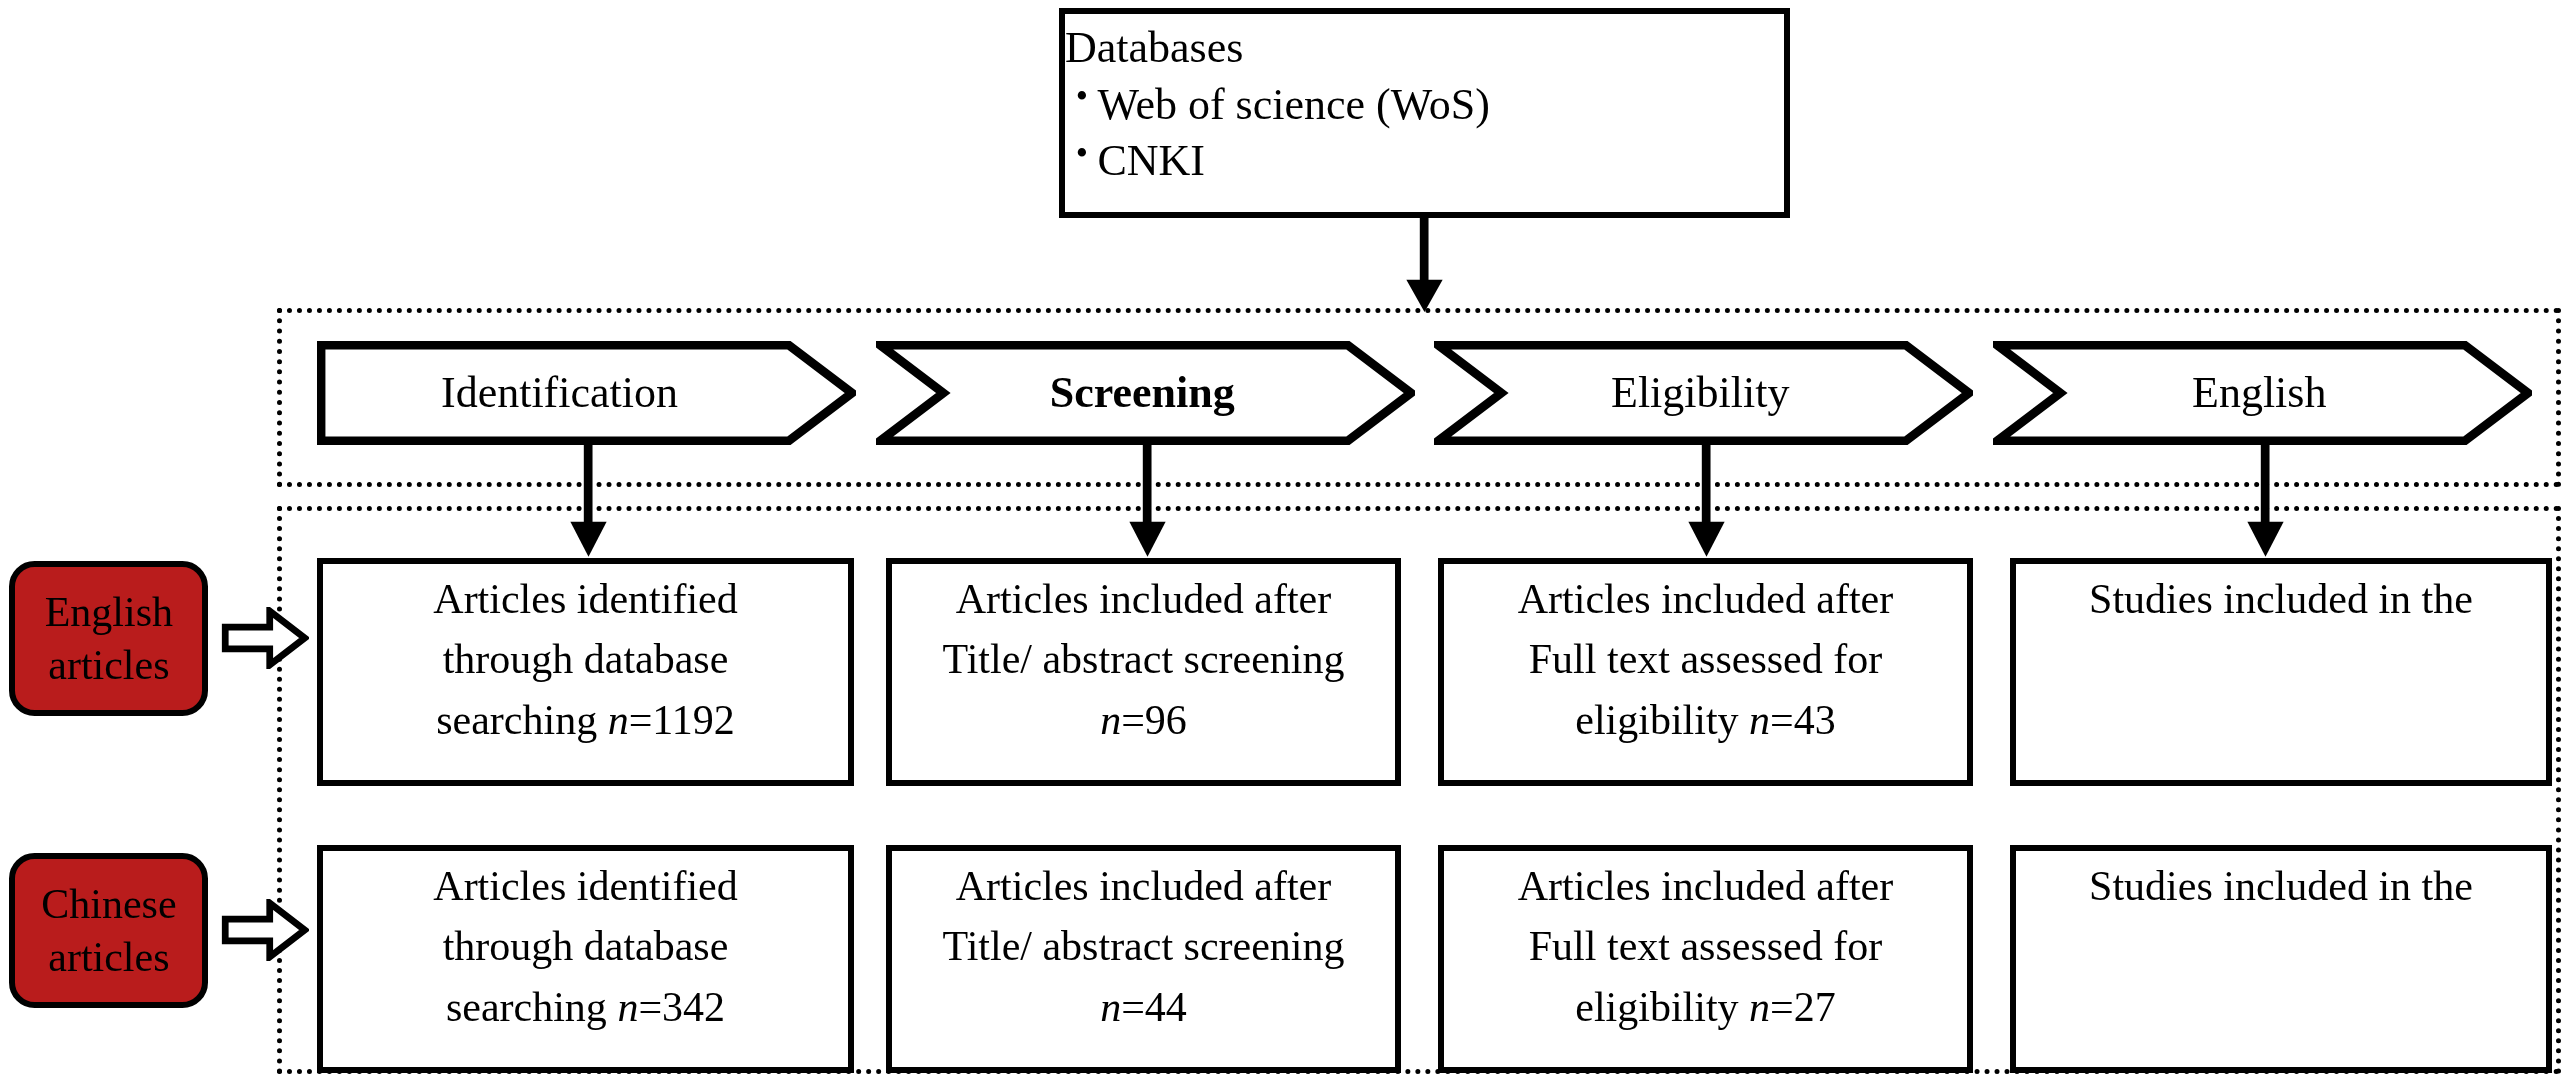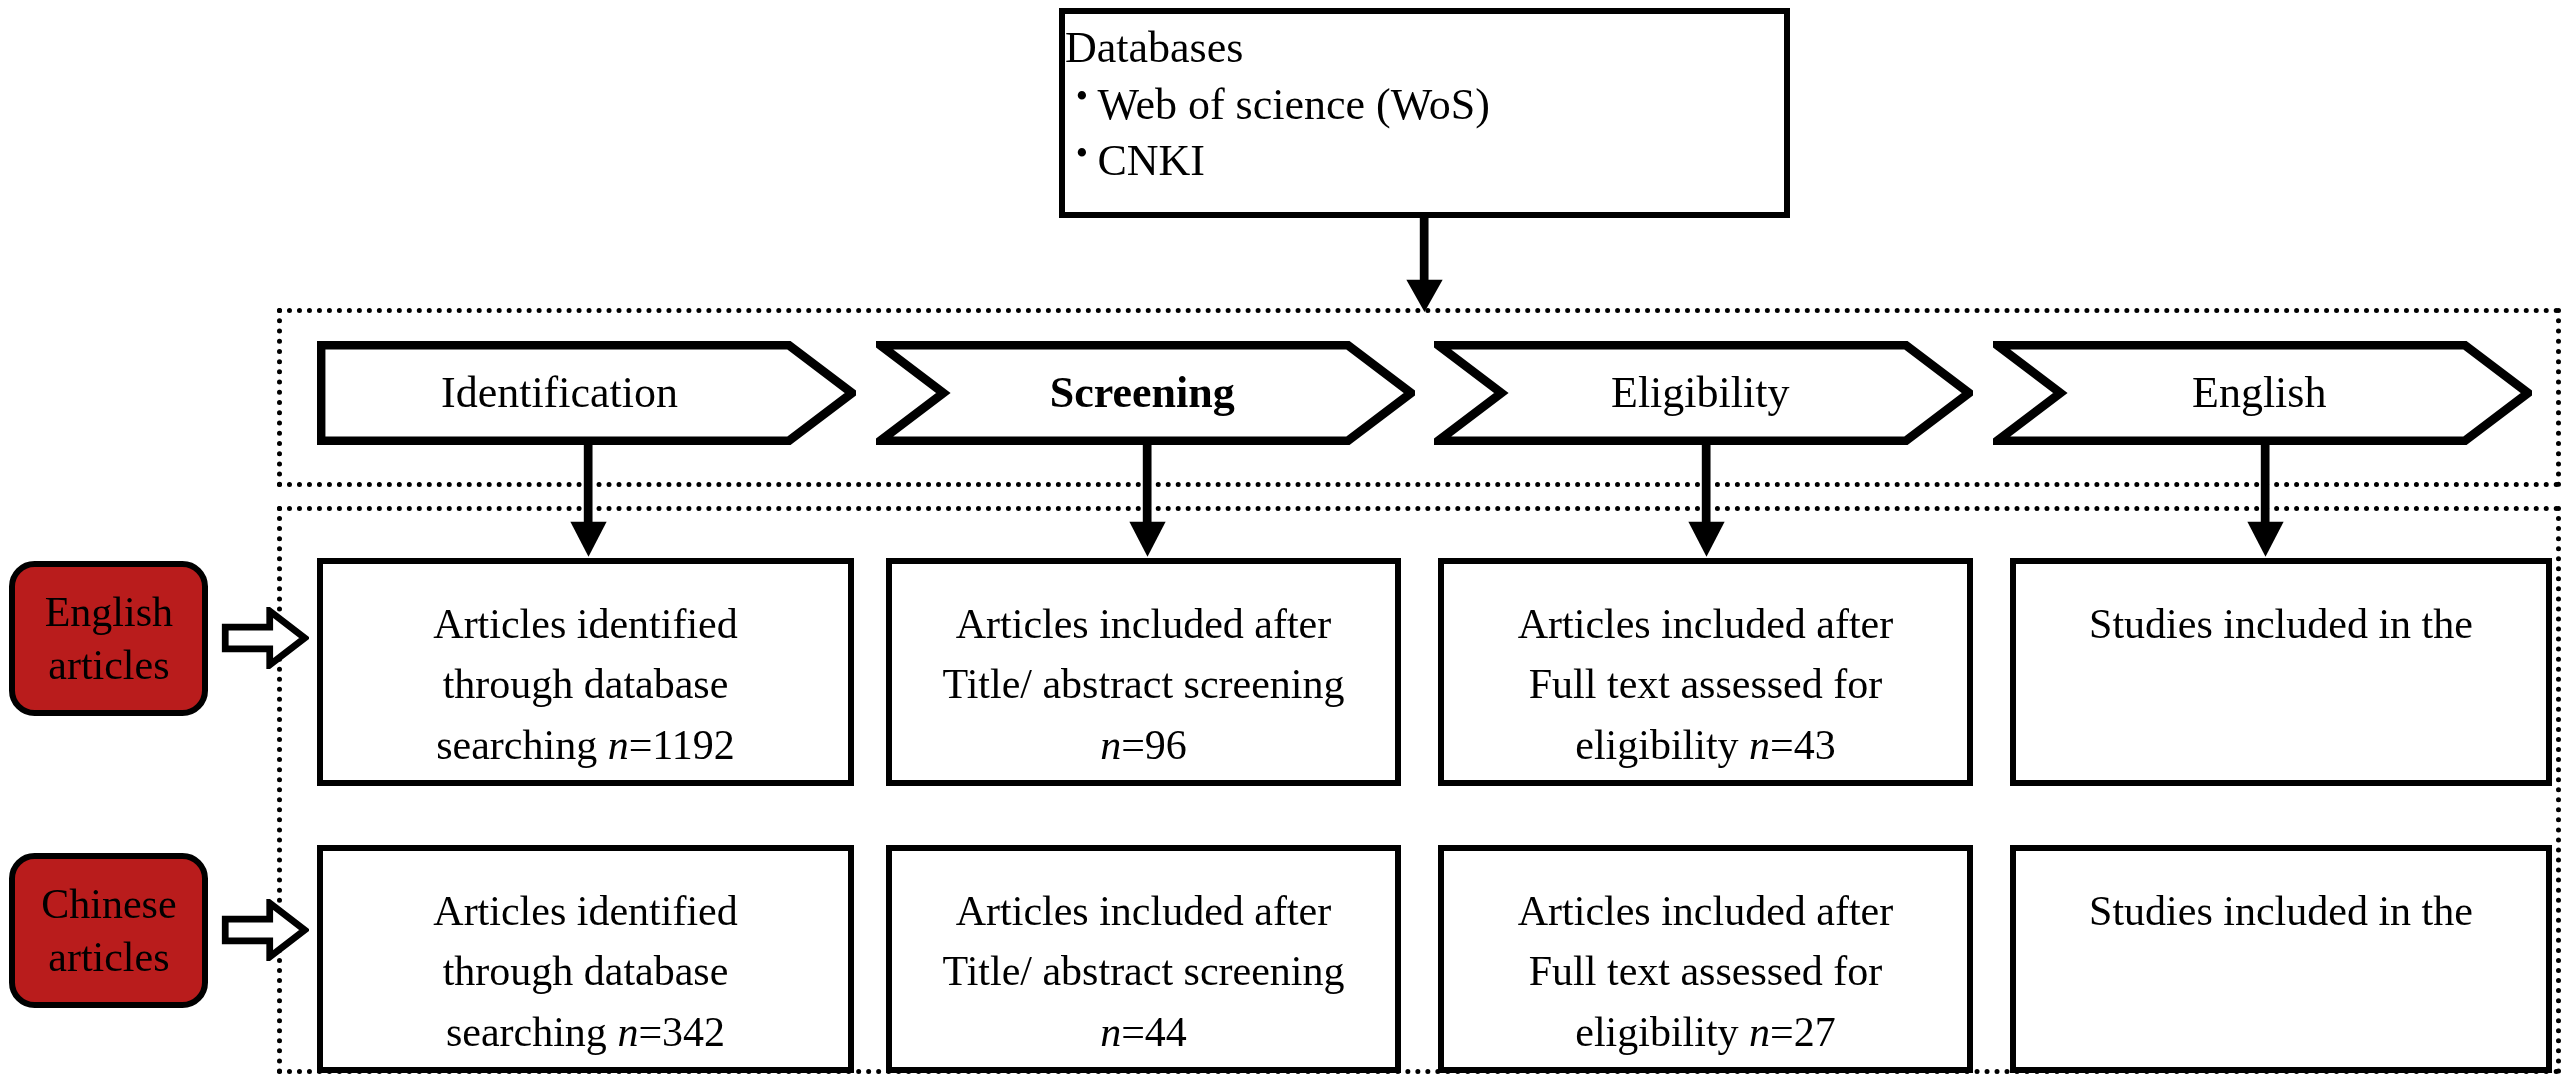--- a/index.html
+++ b/index.html
@@ -104,21 +104,21 @@
 
   
   .result-box {
     position: absolute;
     border: 6px solid #000;
     box-sizing: border-box;
     background: #fff;
     display: flex;
     flex-direction: column;
     align-items: center;
-    padding-top: 30px;
+    padding-top: 5px;
   }
   .result-box .line {
     font-size: 42px;
     line-height: 1.44;
     text-align: center;
     white-space: nowrap;
     font-family: "Liberation Serif", "DejaVu Serif", serif;
   }
   .result-box .line i {
     font-style: italic;

